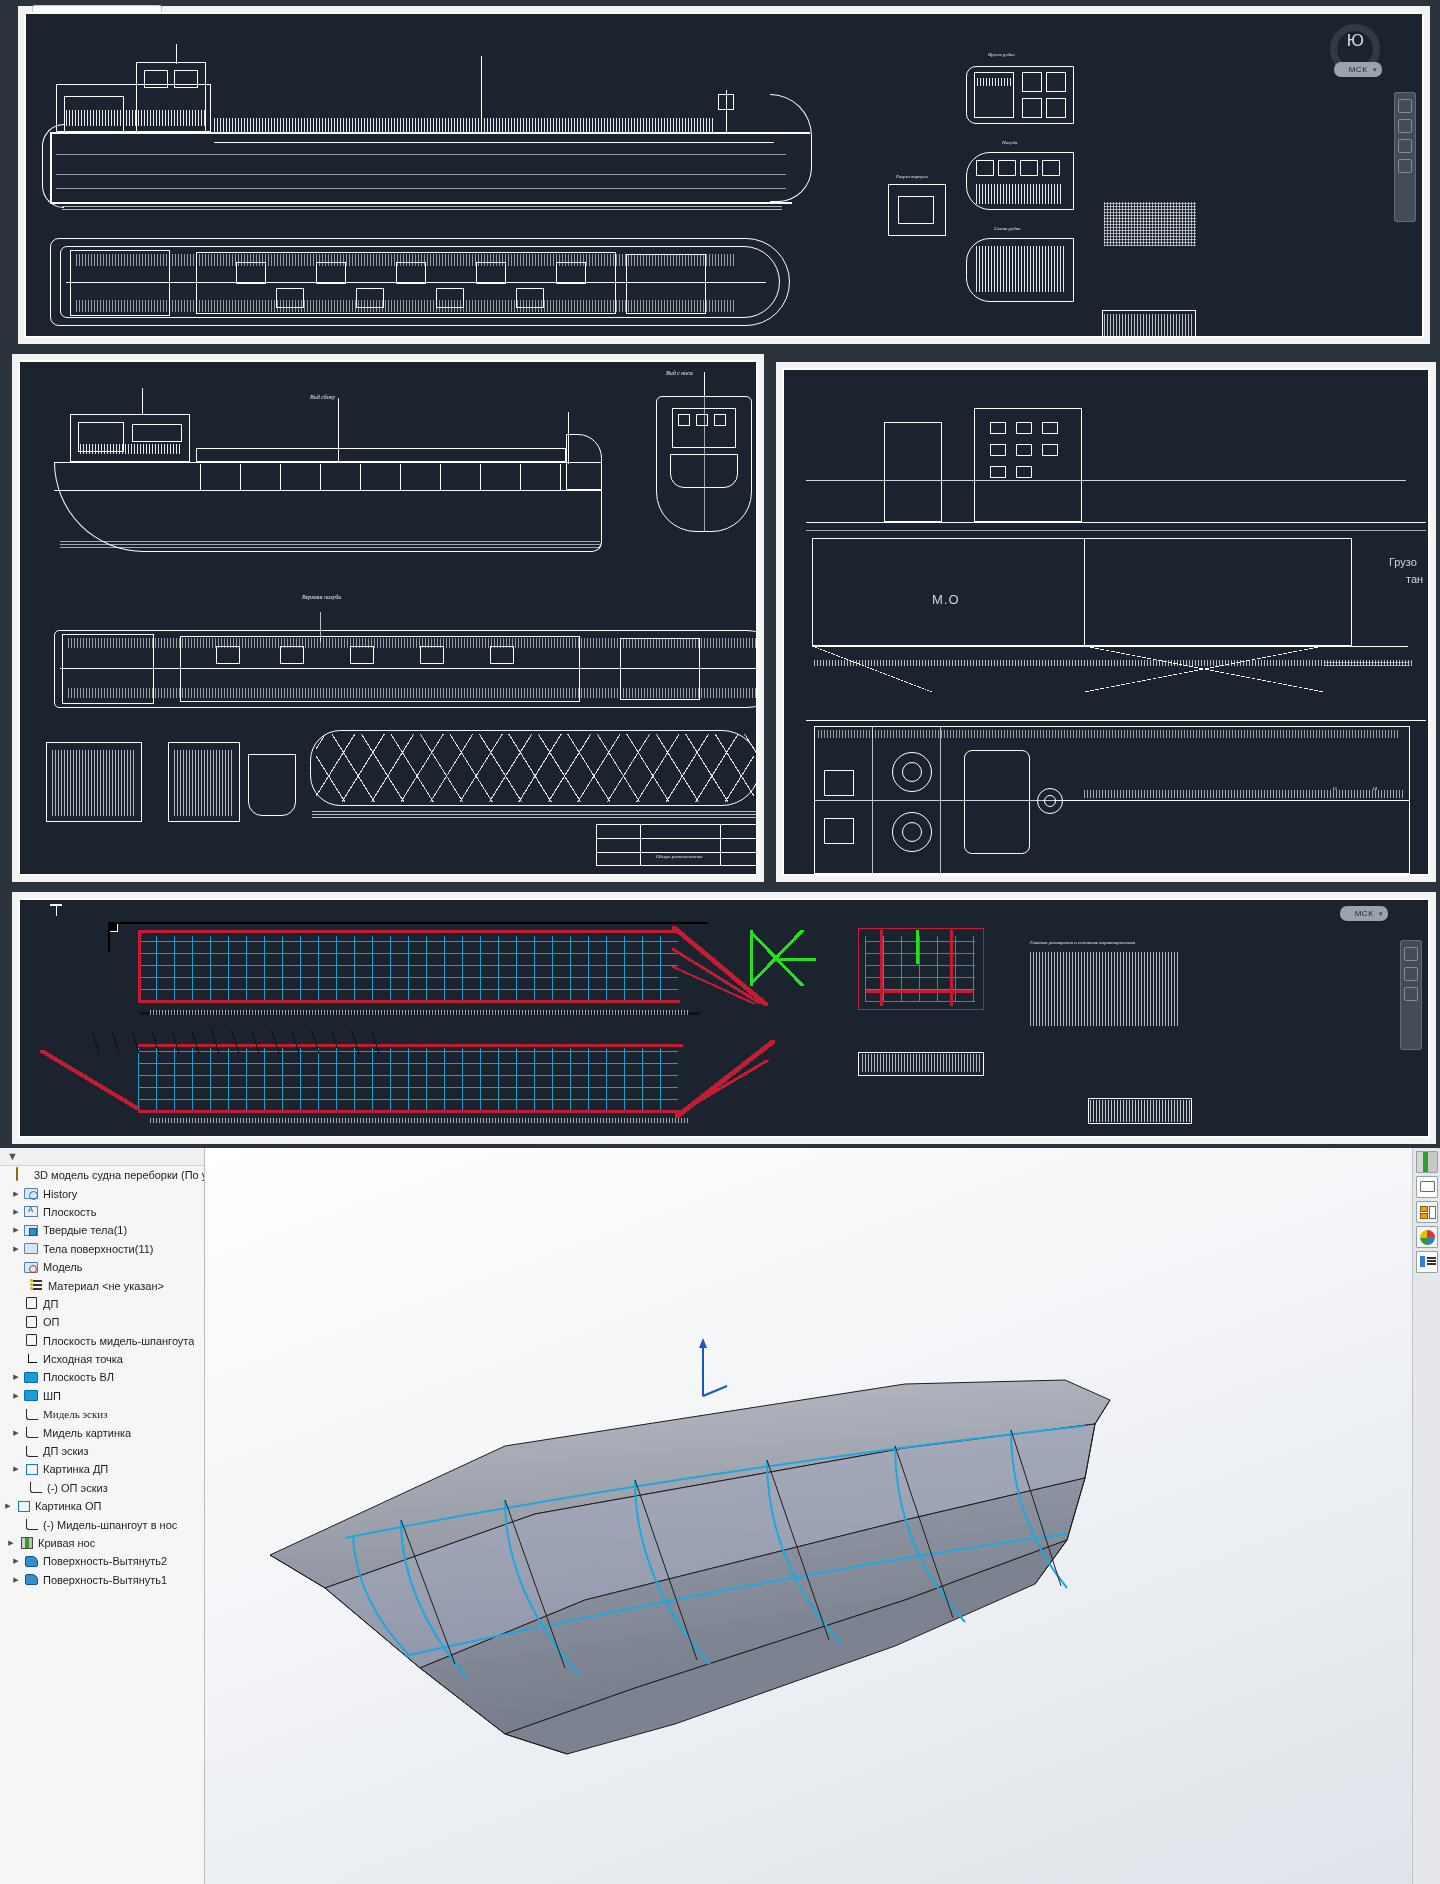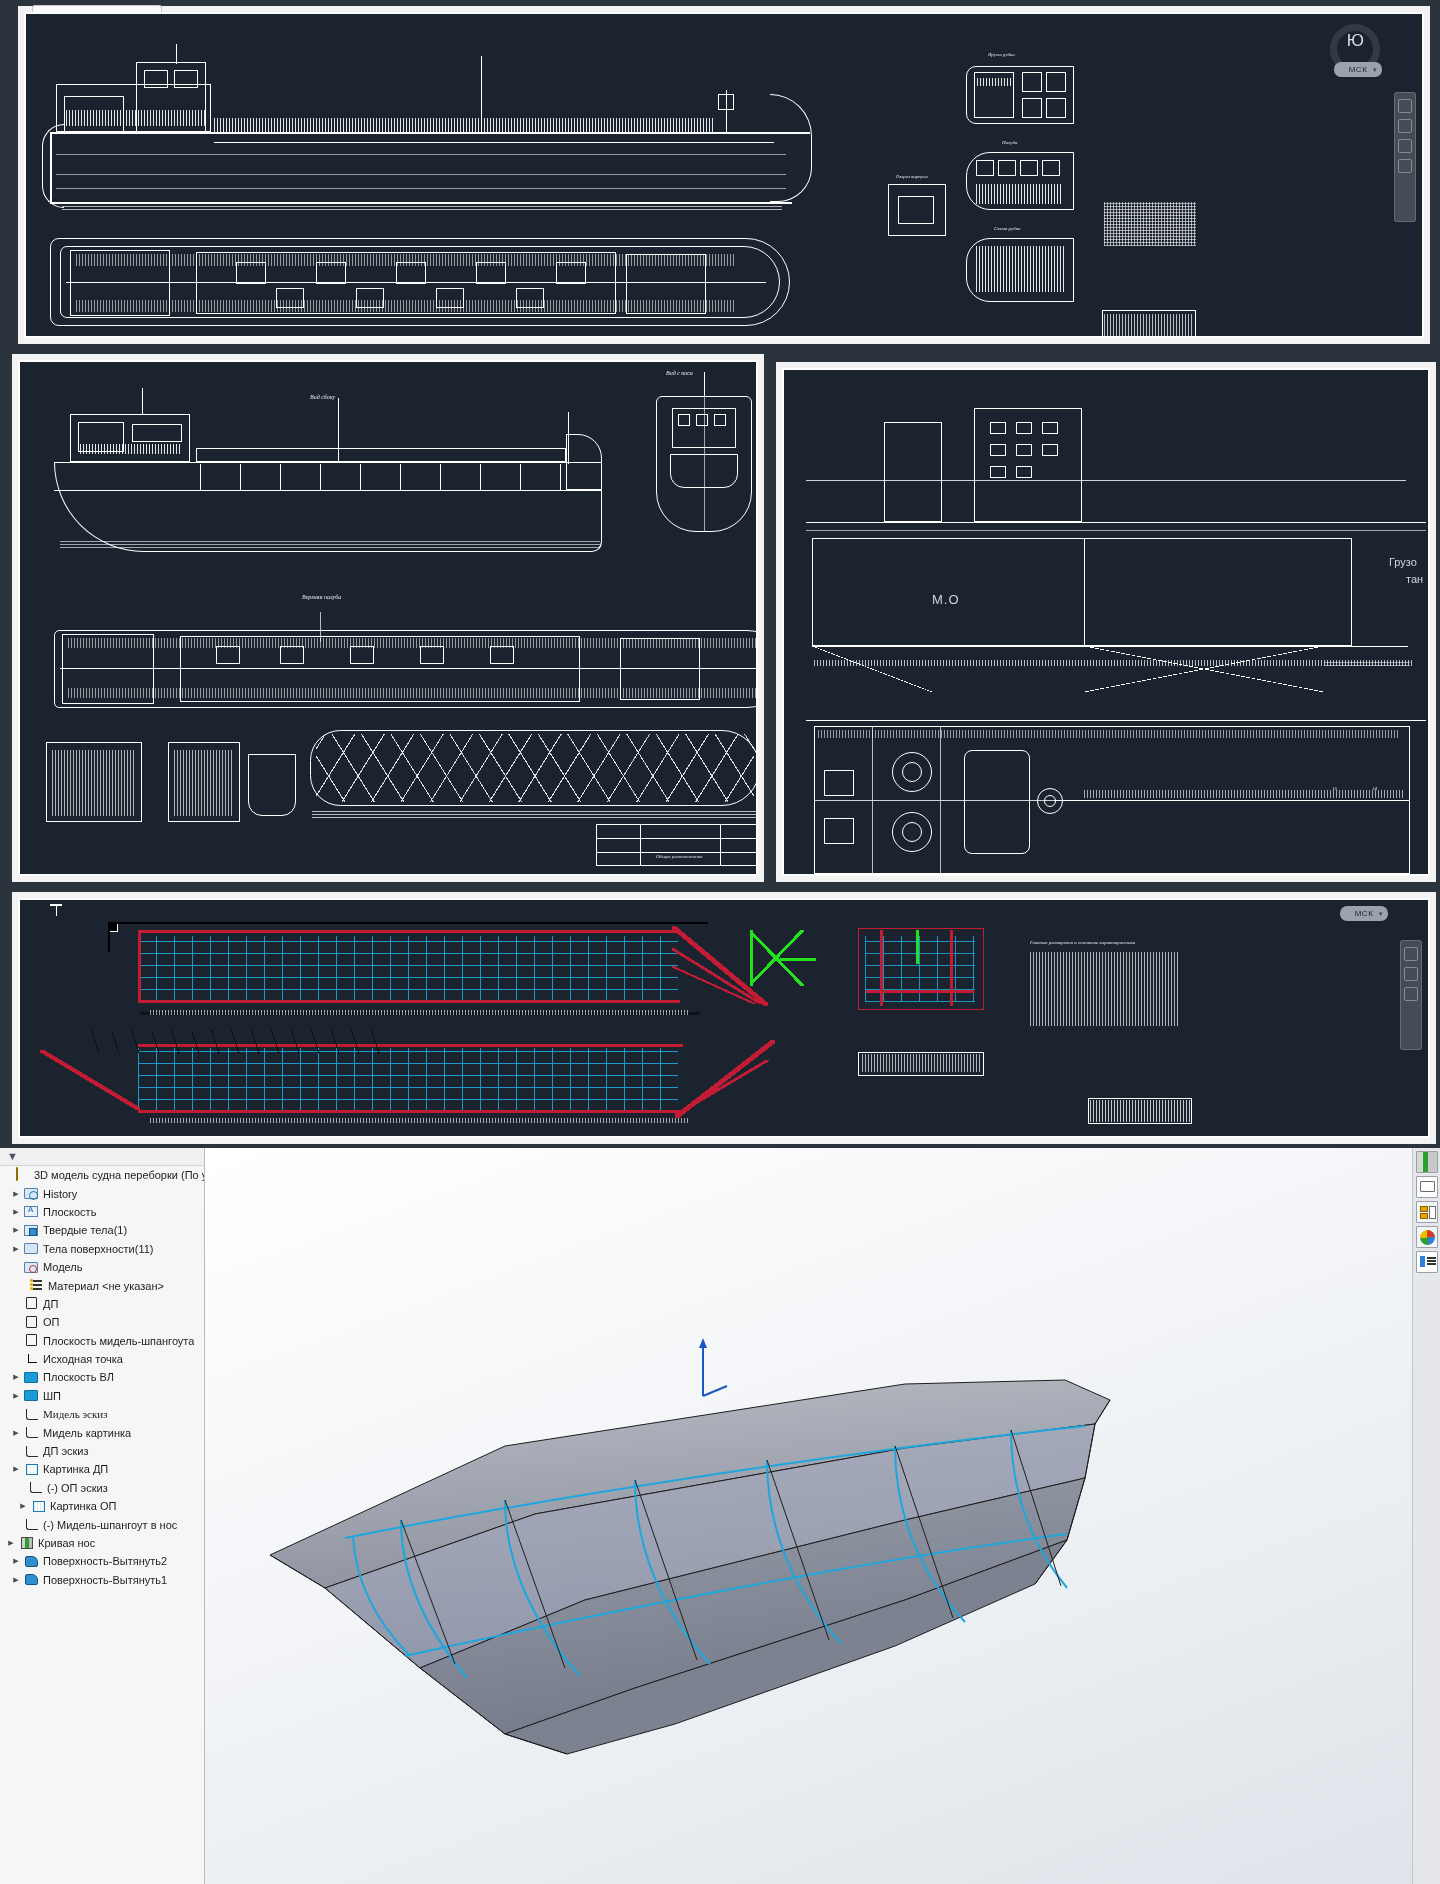--- a/index.html
+++ b/index.html
@@ -561,21 +561,21 @@
             </span>
             <span class="txt">Картинка ДП</span>
           </div>
           <div class="tnode" style="padding-left: 13px;">
             <span class="arr"></span>
             <span class="ico">
               <span class="ic-sketch" style="display: block;"></span>
             </span>
             <span class="txt">(-) ОП эскиз</span>
           </div>
-          <div class="tnode" style="padding-left: 16px; align-items: center;">
+          <div class="tnode" style="padding-left: 1px; align-items: center;">
             <span class="arr">▶</span>
             <span class="ico">
               <span class="ic-sketchP" style="display: block;"></span>
             </span>
             <span class="txt">Картинка ОП</span>
           </div>
           <div class="tnode" style="padding-left: 9px;">
             <span class="arr"></span>
             <span class="ico">
               <span class="ic-sketch" style="display: block;"></span>

